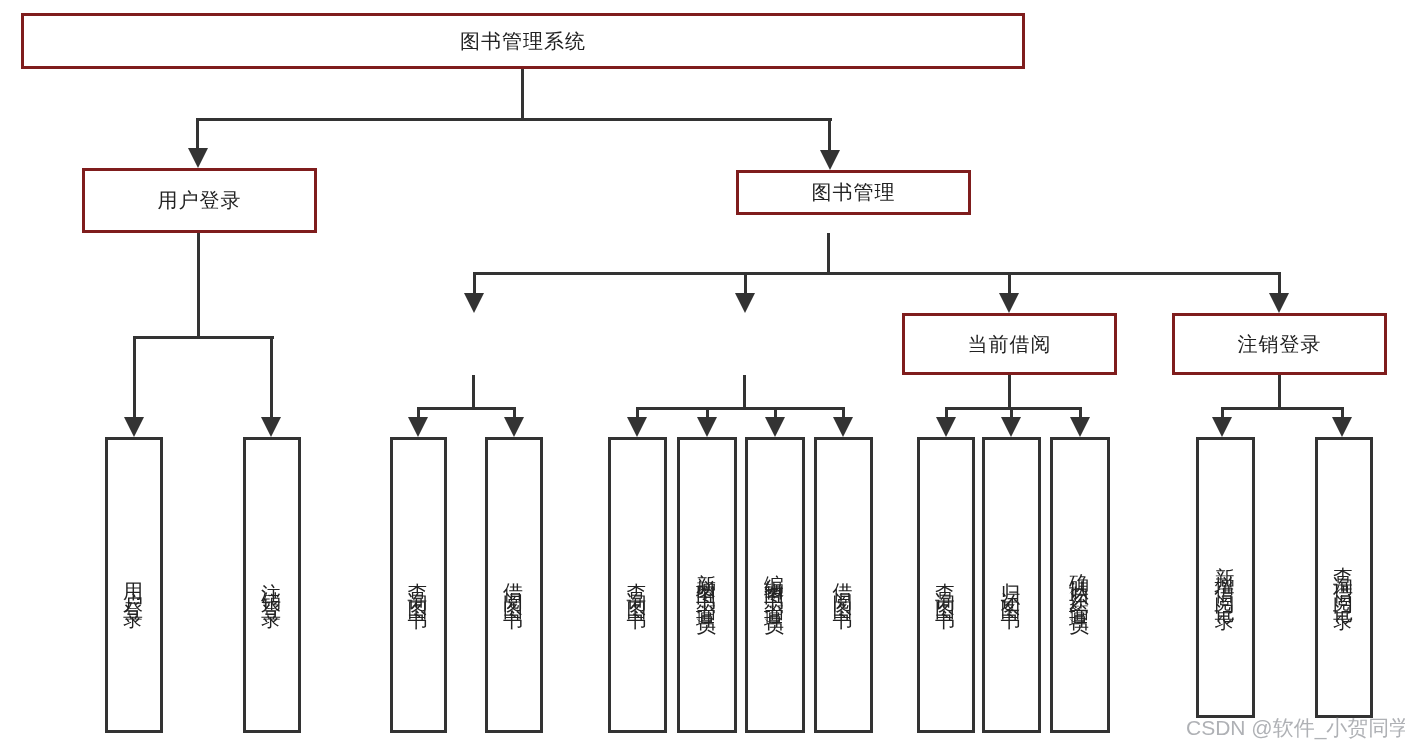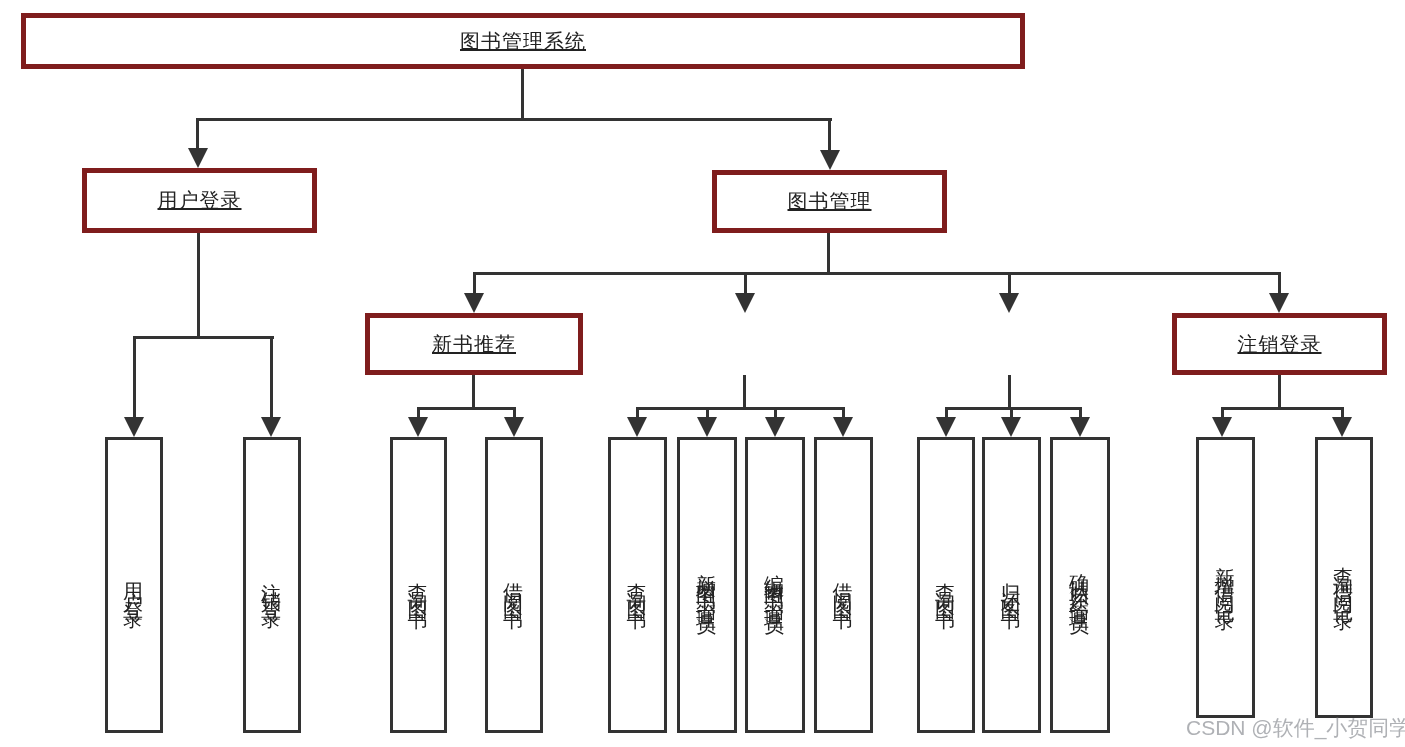--- a/index.html
+++ b/index.html
@@ -8,27 +8,26 @@
     width:1405px;height:747px;
     background:#ffffff;
     font-family:"Liberation Sans","DejaVu Sans",sans-serif;
     color:#222222;
     overflow:hidden;
   }
   
   .hbox{
     position:absolute;
     box-sizing:border-box;
-    border:5px solid #7f1d1d;
+    border:3px solid #7f1d1d;
     background:#ffffff;
     display:flex;align-items:center;justify-content:center;
     font-size:20px;
     letter-spacing:1px;
     color:#222222;
-    text-decoration:underline;
   }
   
   .vbox{
     position:absolute;
     box-sizing:border-box;
     border:3px solid #333333;
     background:#ffffff;
     writing-mode:vertical-rl;
     display:flex;align-items:center;justify-content:center;
     font-size:20px;
@@ -66,21 +65,21 @@
   <div class="vline" style="left:521px;top:69px;height:51px"></div>
   <div class="hline" style="left:197px;top:118px;width:635px"></div>
   <div class="vline" style="left:196px;top:118px;height:32px"></div>
   <div class="tri" style="left:188px;top:148px"></div>
   <div class="vline" style="left:828px;top:118px;height:34px"></div>
   <div class="tri" style="left:820px;top:150px"></div>
 
   <div class="hbox" style="left:82px;top:168px;width:235px;height:65px">
     <span>用户登录</span>
   </div>
-  <div class="hbox" style="left:712px;top:170px;width:235px;height:63px">
+  <div class="hbox" style="left:736px;top:170px;width:235px;height:45px">
     <span>图书管理</span>
   </div>
 
   <div class="vline" style="left:197px;top:233px;height:106px"></div>
   <div class="hline" style="left:133px;top:336px;width:141px"></div>
   <div class="vline" style="left:133px;top:336px;height:83px"></div>
   <div class="tri" style="left:124px;top:417px"></div>
   <div class="vline" style="left:270px;top:336px;height:83px"></div>
   <div class="tri" style="left:261px;top:417px"></div>
 
@@ -88,22 +87,22 @@
   <div class="hline" style="left:473px;top:272px;width:808px"></div>
   <div class="vline" style="left:473px;top:272px;height:24px"></div>
   <div class="tri" style="left:464px;top:293px"></div>
   <div class="vline" style="left:744px;top:272px;height:24px"></div>
   <div class="tri" style="left:735px;top:293px"></div>
   <div class="vline" style="left:1008px;top:272px;height:24px"></div>
   <div class="tri" style="left:999px;top:293px"></div>
   <div class="vline" style="left:1278px;top:272px;height:24px"></div>
   <div class="tri" style="left:1269px;top:293px"></div>
 
-  <div class="hbox" style="left:365px;top:313px;width:218px;height:62px">
-    <span>新书推荐</span>
+  <div class="hbox" style="left:902px;top:313px;width:215px;height:62px">
+    <span>当前借阅</span>
   </div>
   <div class="hbox" style="left:1172px;top:313px;width:215px;height:62px">
     <span>注销登录</span>
   </div>
 
   <div class="vline" style="left:472px;top:375px;height:34px"></div>
   <div class="hline" style="left:417px;top:407px;width:99px"></div>
   <div class="vline" style="left:417px;top:407px;height:12px"></div>
   <div class="tri" style="left:408px;top:417px"></div>
   <div class="vline" style="left:513px;top:407px;height:12px"></div>

